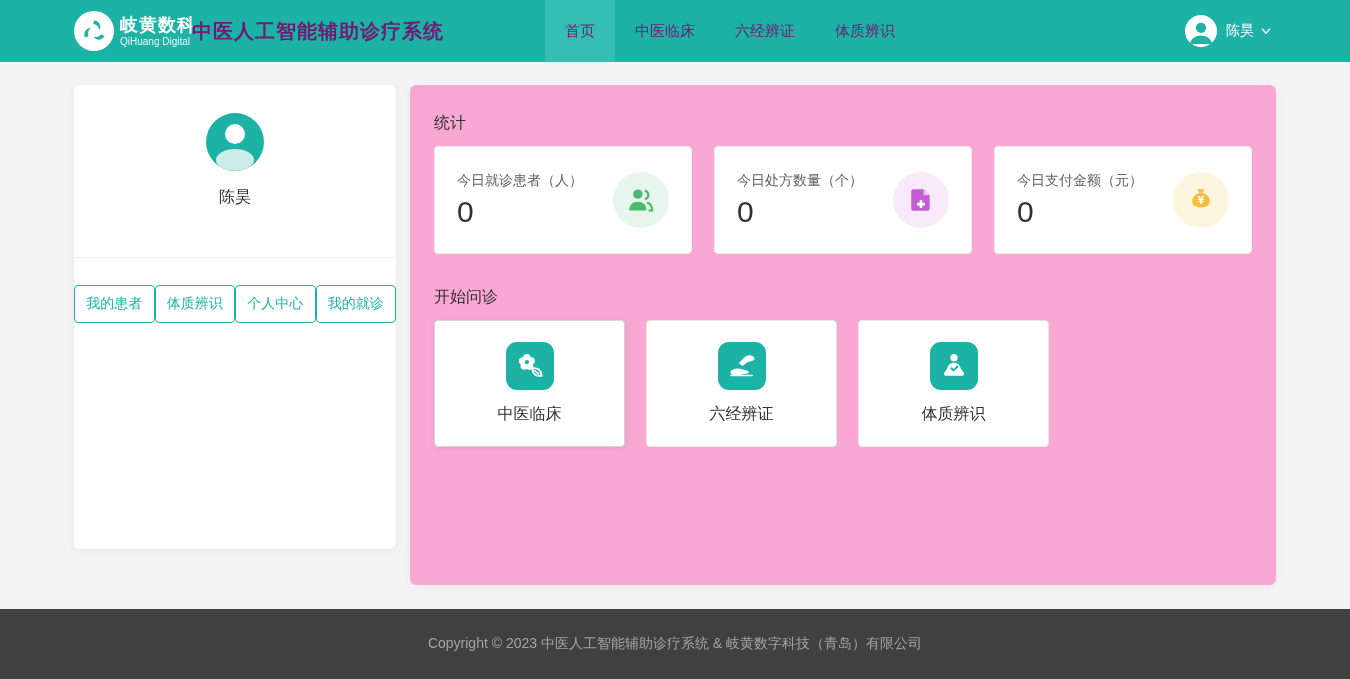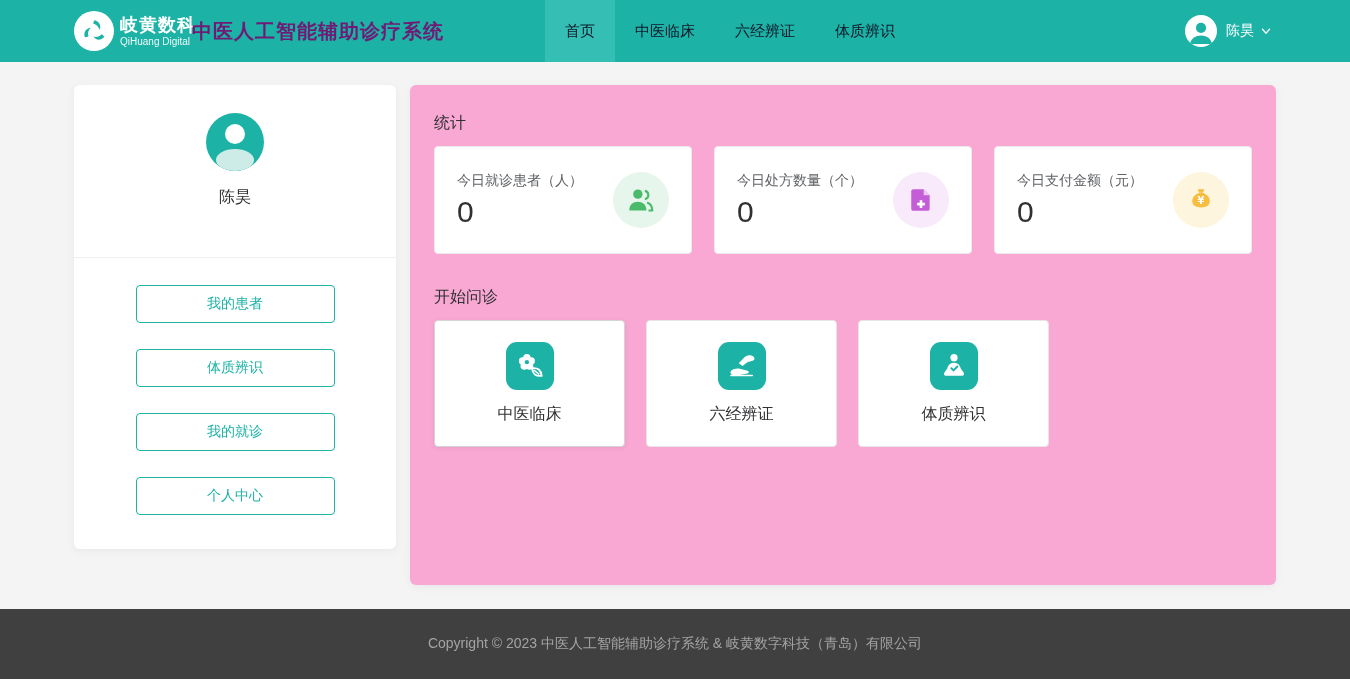--- a/index.html
+++ b/index.html
@@ -11,34 +11,34 @@
 
   
   .navbar { position:absolute; top:0; left:0; width:100%; height:62px; background:#1cb2a6; z-index:5; }
   .logo-wrap { position:absolute; left:74px; top:0; height:62px; display:flex; align-items:center; }
   .logo-circle { width:40px; height:40px; border-radius:50%; background:#fff; display:flex; align-items:center; justify-content:center; }
   .brand { margin-left:6px; color:#fff; line-height:1.15; }
   .brand-cn { font-size:18px; font-weight:bold; letter-spacing:1px;text-align:center; }
   .brand-en { font-size:10px; opacity:.92; }
   .app-title { position:absolute; left:192px; top:0; height:62px; line-height:62px; color:#701a75; font-size:20px; font-weight:bold; letter-spacing:1px; white-space:nowrap; }
   .nav { position:absolute; left:545px; top:0; height:62px; display:flex; }
-  .nav-item { padding:0 20px; line-height:62px; color:#0f172a; font-size:15px; cursor:pointer; white-space:nowrap; }
+  .nav-item { padding:0 20px; line-height:62px; color:#701a75; font-size:15px; cursor:pointer; white-space:nowrap; }
   .nav-item.active { background:#35bfb4; }
   .user-wrap { position:absolute; right:78px; top:0; height:62px; display:flex; align-items:center; cursor:pointer; }
   .user-avatar { width:32px; height:32px; border-radius:50%; background:#fff; overflow:hidden; display:flex; align-items:flex-end; justify-content:center; }
   .user-name { color:#fff; font-size:14px; margin-left:9px; }
   .chev { margin-left:6px; display:flex; align-items:center; }
 
   
   .sidebar { position:absolute; left:74px; top:85px; width:322px; height:464px; background:#fff; border-radius:6px; box-shadow:0 2px 10px rgba(0,0,0,.05); }
   .profile { padding-top:28px; text-align:center; }
   .avatar-big { width:58px; height:58px; margin:0 auto; border-radius:50%; background:#1cb2a6; overflow:hidden; }
   .profile-name { margin-top:16px; font-size:16px; color:#303133; }
   .divider { margin-top:49px; border-top:1px solid #f0f0f0; }
-  .side-btns { padding-top:27px; display:flex; flex-direction:column; align-items:center; }
+  .side-btns { padding-top:27px; display:flex; align-items:center; }
   .side-btn { width:199px; height:38px; margin-bottom:26px; background:#fff; border:1px solid #1cb2a6; border-radius:4px; color:#1cb2a6; font-size:14px; font-family:"Liberation Sans",sans-serif; cursor:pointer; }
 
   
   .main { position:absolute; left:410px; top:85px; width:866px; height:500px; background:#f9a8d4; border-radius:6px; box-shadow:0 2px 10px rgba(0,0,0,.05); padding:28px 24px; }
   .section-title { font-size:16px; color:#303133; }
   .stats-row { display:flex; gap:22px; margin-top:12px; }
   .stat-card { width:259px; height:108px; border:1px solid #ebebeb; border-radius:4px; background:#fff; display:flex; align-items:center; justify-content:space-between; padding:0 22px; }
   .stat-label { font-size:14px; color:#606266; }
   .stat-value { font-size:30px; color:#303133; margin-top:5px; }
   .stat-icon-circle { width:56px; height:56px; border-radius:50%; display:flex; align-items:center; justify-content:center; flex:none; }
@@ -112,22 +112,22 @@
           <circle cx="29" cy="21" r="10" fill="#ffffff"></circle>
           <ellipse cx="29" cy="47" rx="19" ry="11" fill="#cdebe7"></ellipse>
         </svg>
       </div>
       <div class="profile-name">陈昊</div>
     </div>
     <div class="divider"></div>
     <div class="side-btns">
       <button class="side-btn">我的患者</button>
       <button class="side-btn">体质辨识</button>
+      <button class="side-btn">个人中心</button>
       <button class="side-btn">我的就诊</button>
-      <button class="side-btn">个人中心</button>
     </div>
   </div>
 
   <div class="main">
 
     <div class="section-title">统计</div>
 
     <div class="stats-row">
 
       <div class="stat-card">

